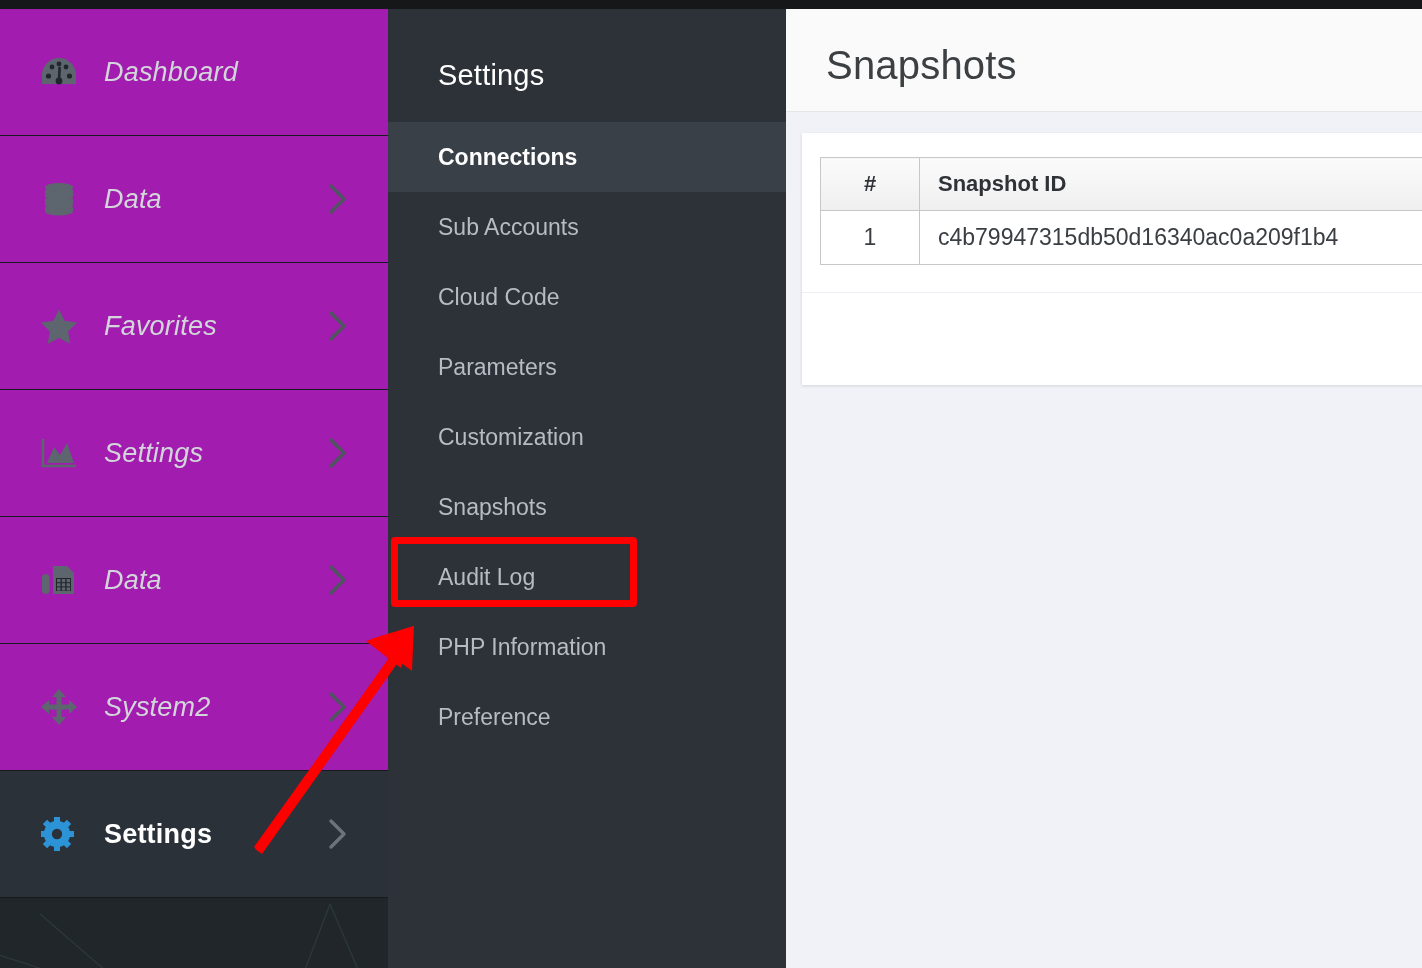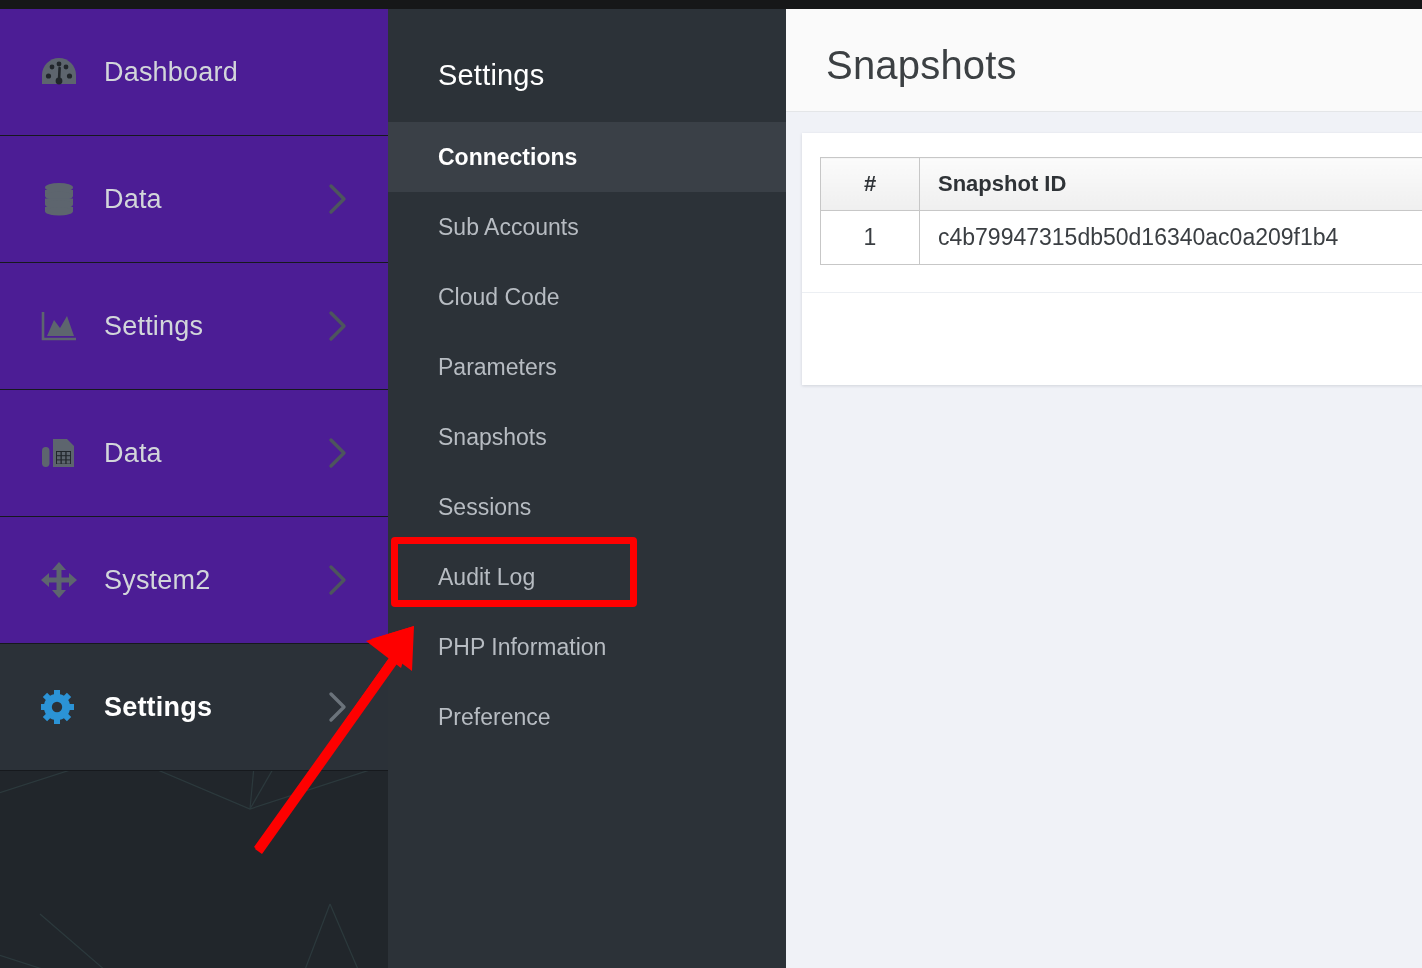--- a/index.html
+++ b/index.html
@@ -52,21 +52,21 @@
   .nav-item {
     position: relative;
     height: 127px;
     box-sizing: border-box;
     border-bottom: 1px solid #16191d;
     display: flex;
     align-items: center;
     padding-left: 36px;
     background: transparent;
   }
-  .nav-item.dim { background: #4c1d95; }
+  .nav-item.dim { background: #a21caf; font-style: italic; }
   .nav-item.active { background: #2b3138; }
   .nav-icon {
     width: 46px;
     height: 40px;
     display: flex;
     align-items: center;
     justify-content: center;
     flex: 0 0 auto;
     color: #5d656e;
   }
@@ -292,20 +292,33 @@
           </svg>
         </span>
         <span class="nav-label">Data</span>
         <span class="nav-chevron">
           <svg width="20" height="32" viewBox="0 0 20 32">
             <path d="M3 3 L16 16 L3 29" stroke="currentColor" stroke-width="3.4" fill="none" stroke-linecap="round" stroke-linejoin="round"></path>
           </svg>
         </span>
       </div>
 
+      <div class="nav-item dim">
+        <span class="nav-icon">
+          <svg width="38" height="36" viewBox="0 0 38 36">
+            <path fill="currentColor" d="M19 1.5l5.6 11.3 12.5 1.8-9 8.8 2.1 12.4L19 29.9 7.8 35.8l2.1-12.4-9-8.8 12.5-1.8z"></path>
+          </svg>
+        </span>
+        <span class="nav-label">Favorites</span>
+        <span class="nav-chevron">
+          <svg width="20" height="32" viewBox="0 0 20 32">
+            <path d="M3 3 L16 16 L3 29" stroke="currentColor" stroke-width="3.4" fill="none" stroke-linecap="round" stroke-linejoin="round"></path>
+          </svg>
+        </span>
+      </div>
 
       <div class="nav-item dim">
         <span class="nav-icon">
           <svg width="38" height="32" viewBox="0 0 38 32">
             <path d="M3 2 L3 29 L36 29" stroke="currentColor" stroke-width="2.6" fill="none"></path>
             <path fill="currentColor" d="M7 26 L14 10 L20 18 L27 6 L34 26 z"></path>
           </svg>
         </span>
         <span class="nav-label">Settings</span>
         <span class="nav-chevron">
@@ -374,22 +387,22 @@
     </div>
   </div>
 
   <div class="subpanel">
     <div class="subpanel-title">Settings</div>
     <div class="sub-list">
       <div class="sub-item selected">Connections</div>
       <div class="sub-item">Sub Accounts</div>
       <div class="sub-item">Cloud Code</div>
       <div class="sub-item">Parameters</div>
+      <div class="sub-item">Customization</div>
       <div class="sub-item">Snapshots</div>
-      <div class="sub-item">Sessions</div>
       <div class="sub-item">Audit Log</div>
       <div class="sub-item">PHP Information</div>
       <div class="sub-item">Preference</div>
     </div>
   </div>
 
   <div class="content">
     <div class="content-header">
       <div class="page-title">Snapshots</div>
     </div>

